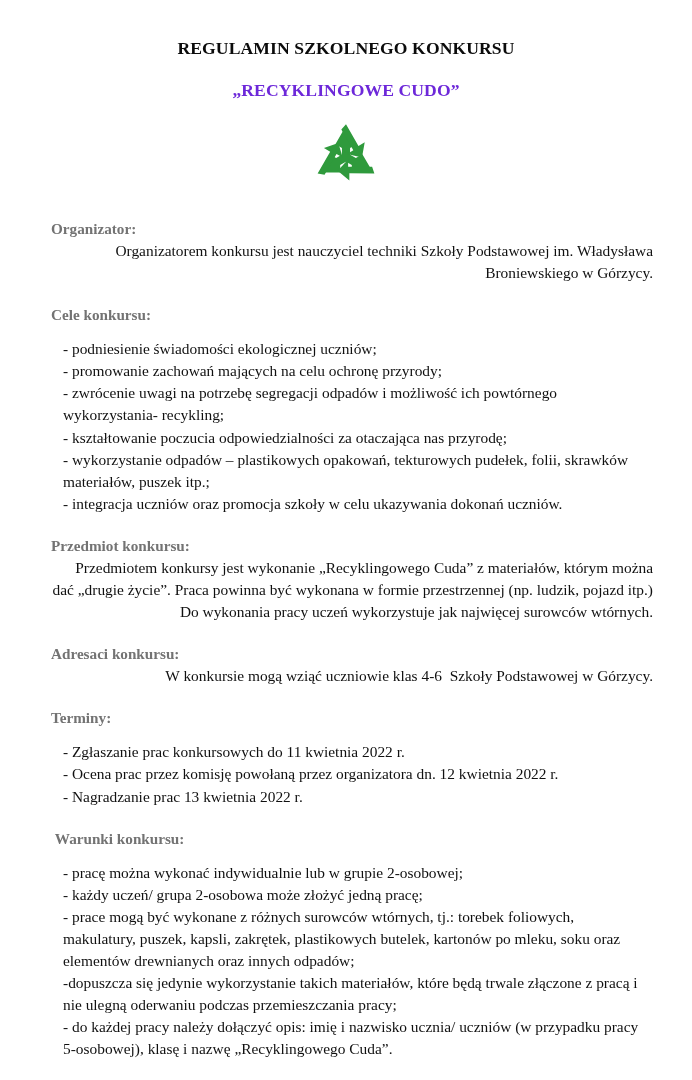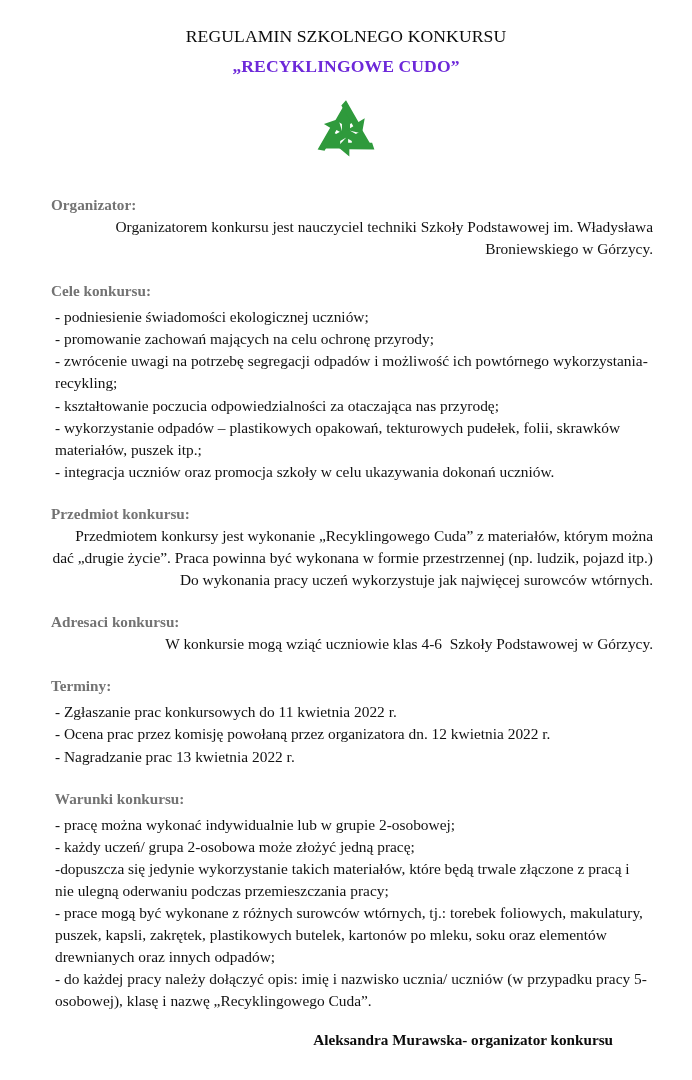--- a/index.html
+++ b/index.html
@@ -27,24 +27,24 @@
   }
 
   
   .title-block {
     padding-top: 21px;
     text-align: center;
   }
   .doc-title {
     font-family: "Liberation Serif", "DejaVu Serif", serif;
     font-size: 17.6px;
-    font-weight: normal;
+    font-weight: bold;
     letter-spacing: 0.1px;
     line-height: 30px;
-    margin: 0;
+    margin: 12px;
     color: #0b0b0b;
   }
   .doc-subtitle {
     font-family: "Liberation Serif", "DejaVu Serif", serif;
     font-size: 17.6px;
     font-weight: bold;
     letter-spacing: 0.1px;
     line-height: 30px;
     margin: 0;
     color: #6d28d9;
@@ -85,21 +85,21 @@
     font-size: 15.4px;
     font-weight: normal;
     line-height: 22.1px;
     margin: 0;
     text-align: right;
     color: #101010;
     white-space: pre-wrap;
   }
   .sec-list {
     list-style: none;
-    margin: 4px;
+    margin: 12px;
     padding: 0;
   }
   .sec-list li {
     font-size: 15.4px;
     line-height: 22.1px;
     margin: 0;
     padding: 0;
     color: #101010;
     white-space: pre-wrap;
   }
@@ -176,22 +176,22 @@
         <li>- Ocena prac przez komisję powołaną przez organizatora dn. 12 kwietnia 2022 r.</li>
         <li>- Nagradzanie prac 13 kwietnia 2022 r.</li>
       </ul>
     </div>
 
     <div class="section">
       <div class="sec-heading"> Warunki konkursu:</div>
       <ul class="sec-list">
         <li>- pracę można wykonać indywidualnie lub w grupie 2-osobowej;</li>
         <li>- każdy uczeń/ grupa 2-osobowa może złożyć jedną pracę;</li>
+        <li>- prace mogą być wykonane z różnych surowców wtórnych, tj.: torebek foliowych, makulatury, puszek, kapsli, zakrętek, plastikowych butelek, kartonów po mleku, soku oraz elementów drewnianych oraz innych odpadów;</li>
         <li>-dopuszcza się jedynie wykorzystanie takich materiałów, które będą trwale złączone z pracą i nie ulegną oderwaniu podczas przemieszczania pracy;</li>
-        <li>- prace mogą być wykonane z różnych surowców wtórnych, tj.: torebek foliowych, makulatury, puszek, kapsli, zakrętek, plastikowych butelek, kartonów po mleku, soku oraz elementów drewnianych oraz innych odpadów;</li>
         <li>- do każdej pracy należy dołączyć opis: imię i nazwisko ucznia/ uczniów (w przypadku pracy 5-osobowej), klasę i nazwę „Recyklingowego Cuda”.</li>
       </ul>
     </div>
 
     <div class="signature">Aleksandra Murawska- organizator konkursu</div>
 
   </div>
 </div>
 
 </body></html>

